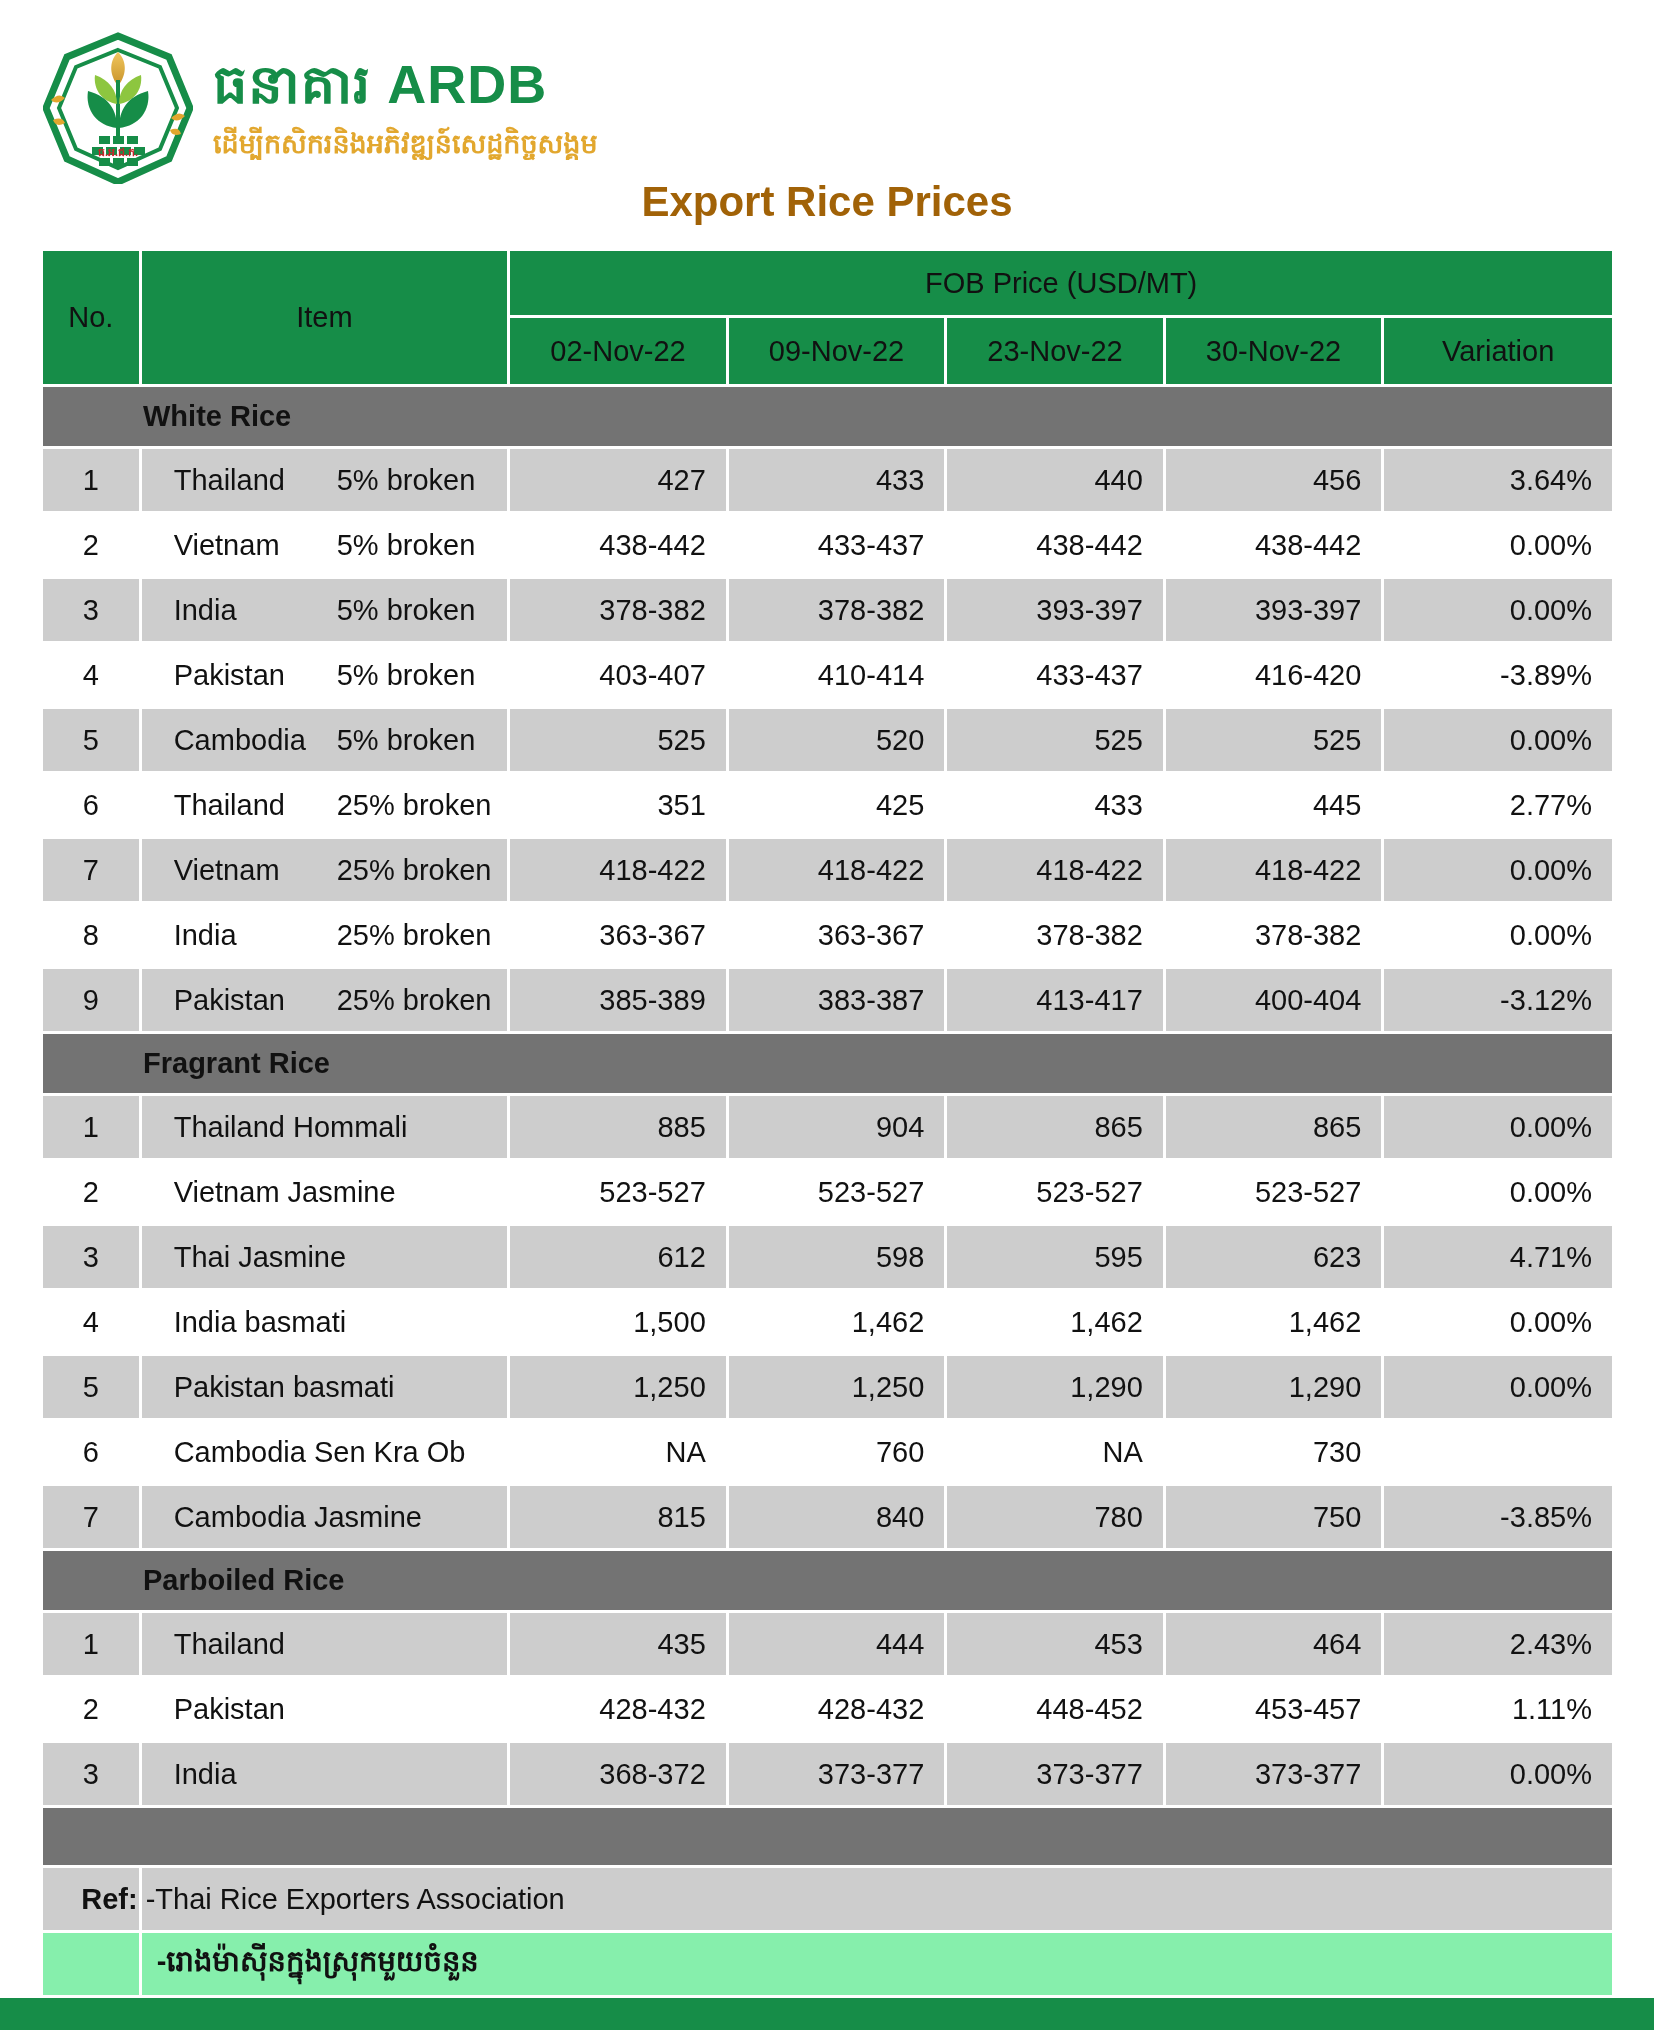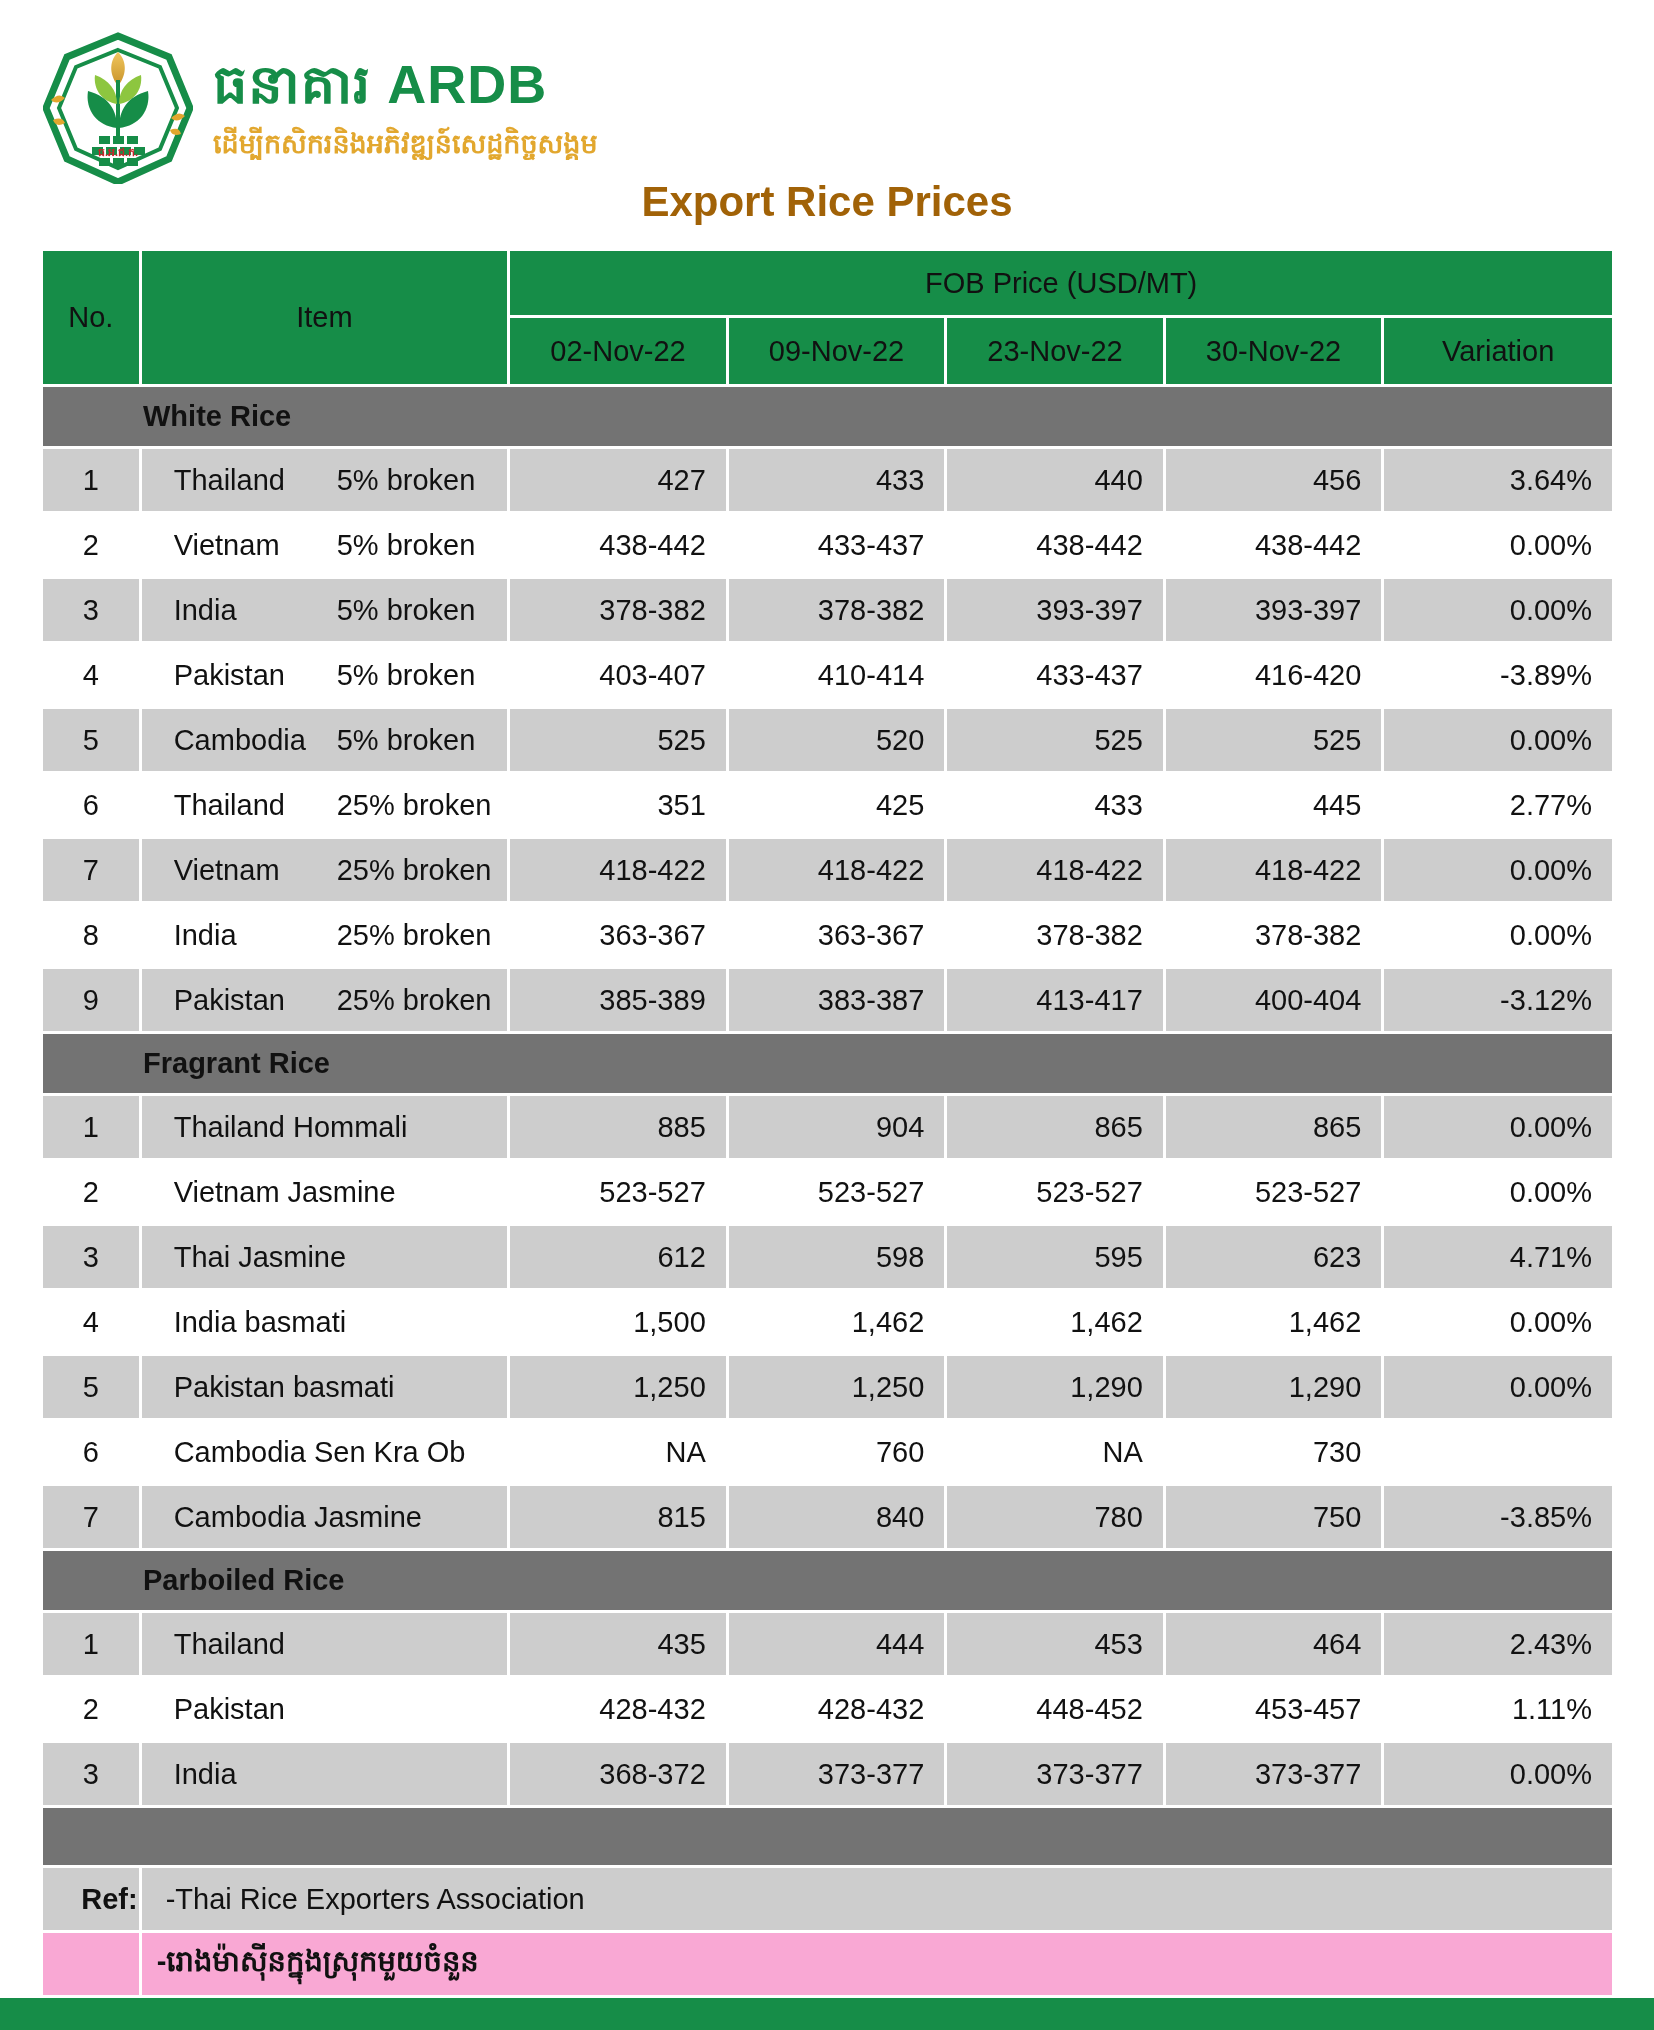--- a/index.html
+++ b/index.html
@@ -34,22 +34,22 @@
   tr.odd  td { background:#CDCDCD; }
   tr.even td { background:#ffffff; }
 
   td.c-no   { text-align:center; }
   td.c-item { padding-left:32px; }
   td.num    { text-align:right; padding-right:20px; }
   .country  { display:inline-block; width:163px; }
 
   tr.ref td    { height:60px; background:#CDCDCD; }
   td.ref-label { text-align:right; font-weight:bold; }
-  td.ref-text  { padding-left:24px; }
-  tr.note td   { height:60px; background:#f9a8d4; }
+  td.ref-text  { padding-left:4px; }
+  tr.note td   { height:60px; background:#86efac; }
   td.note-text { padding-left:15px; font-weight:bold; color:#111; }
 
   .bottom-bar { position:absolute; left:0; bottom:0; width:100%; height:32px; background:#168D48; }
 </style>
 </head>
 <body>
 
 <div class="page">
 
   <div class="brand">

